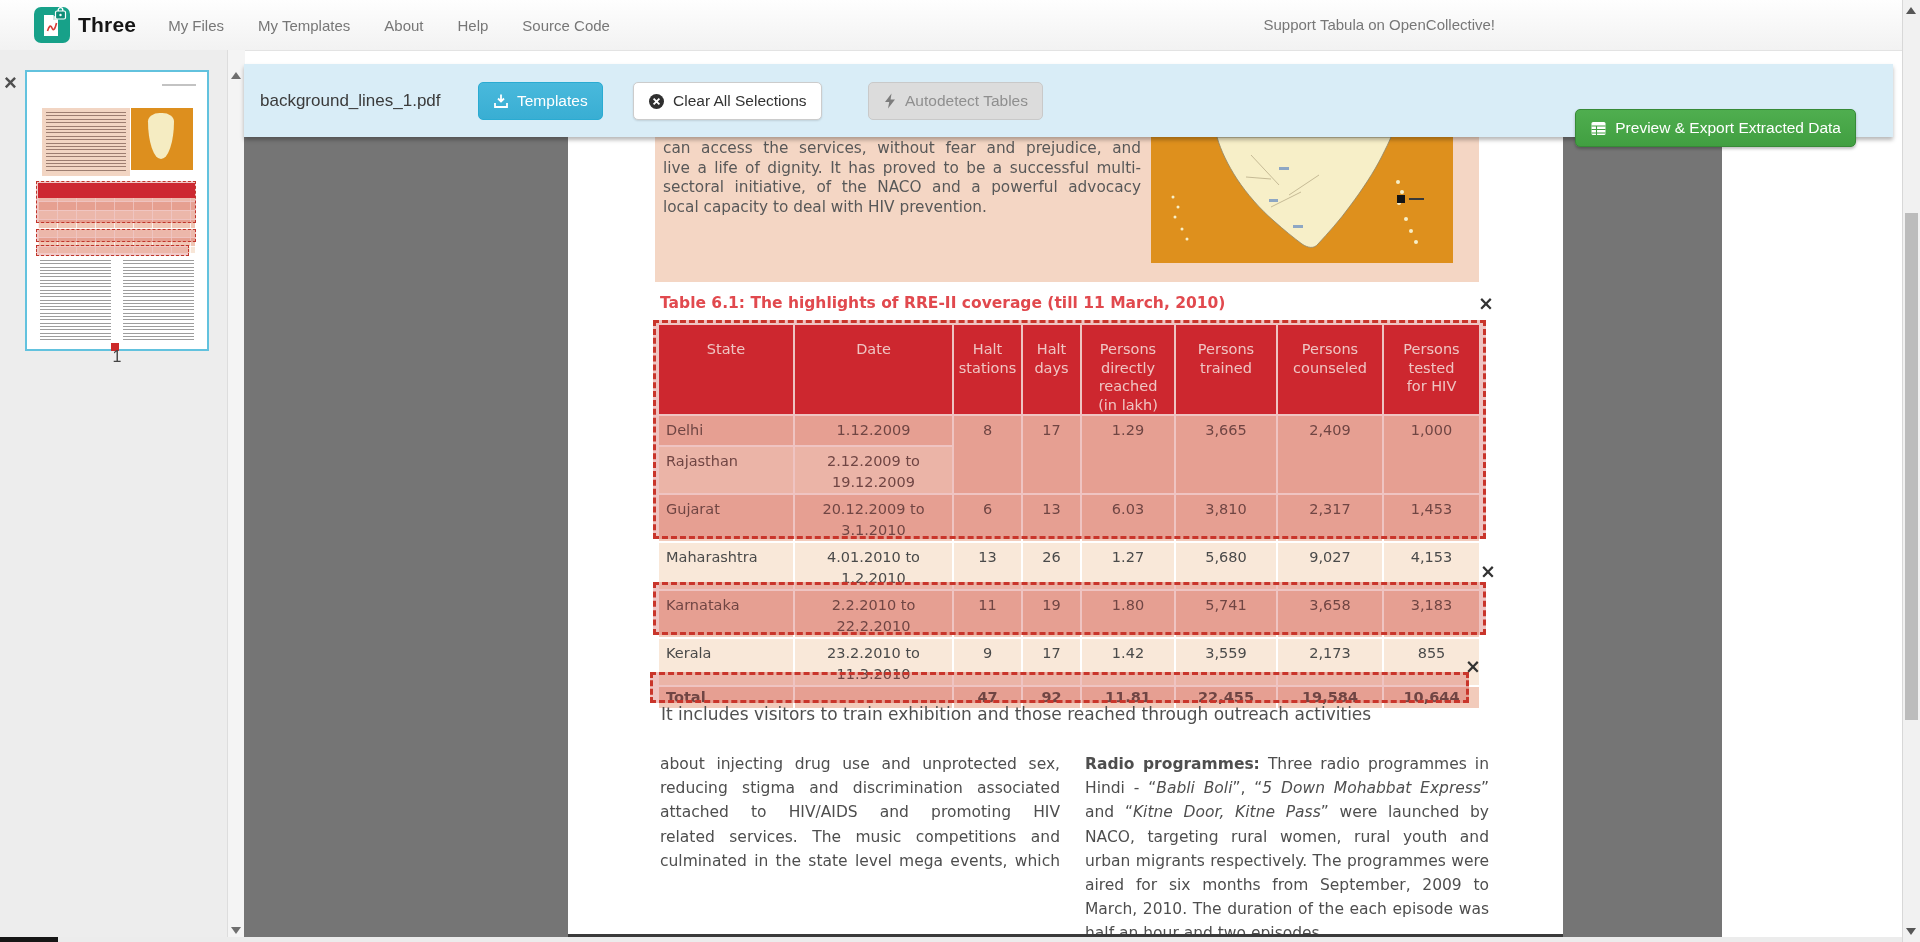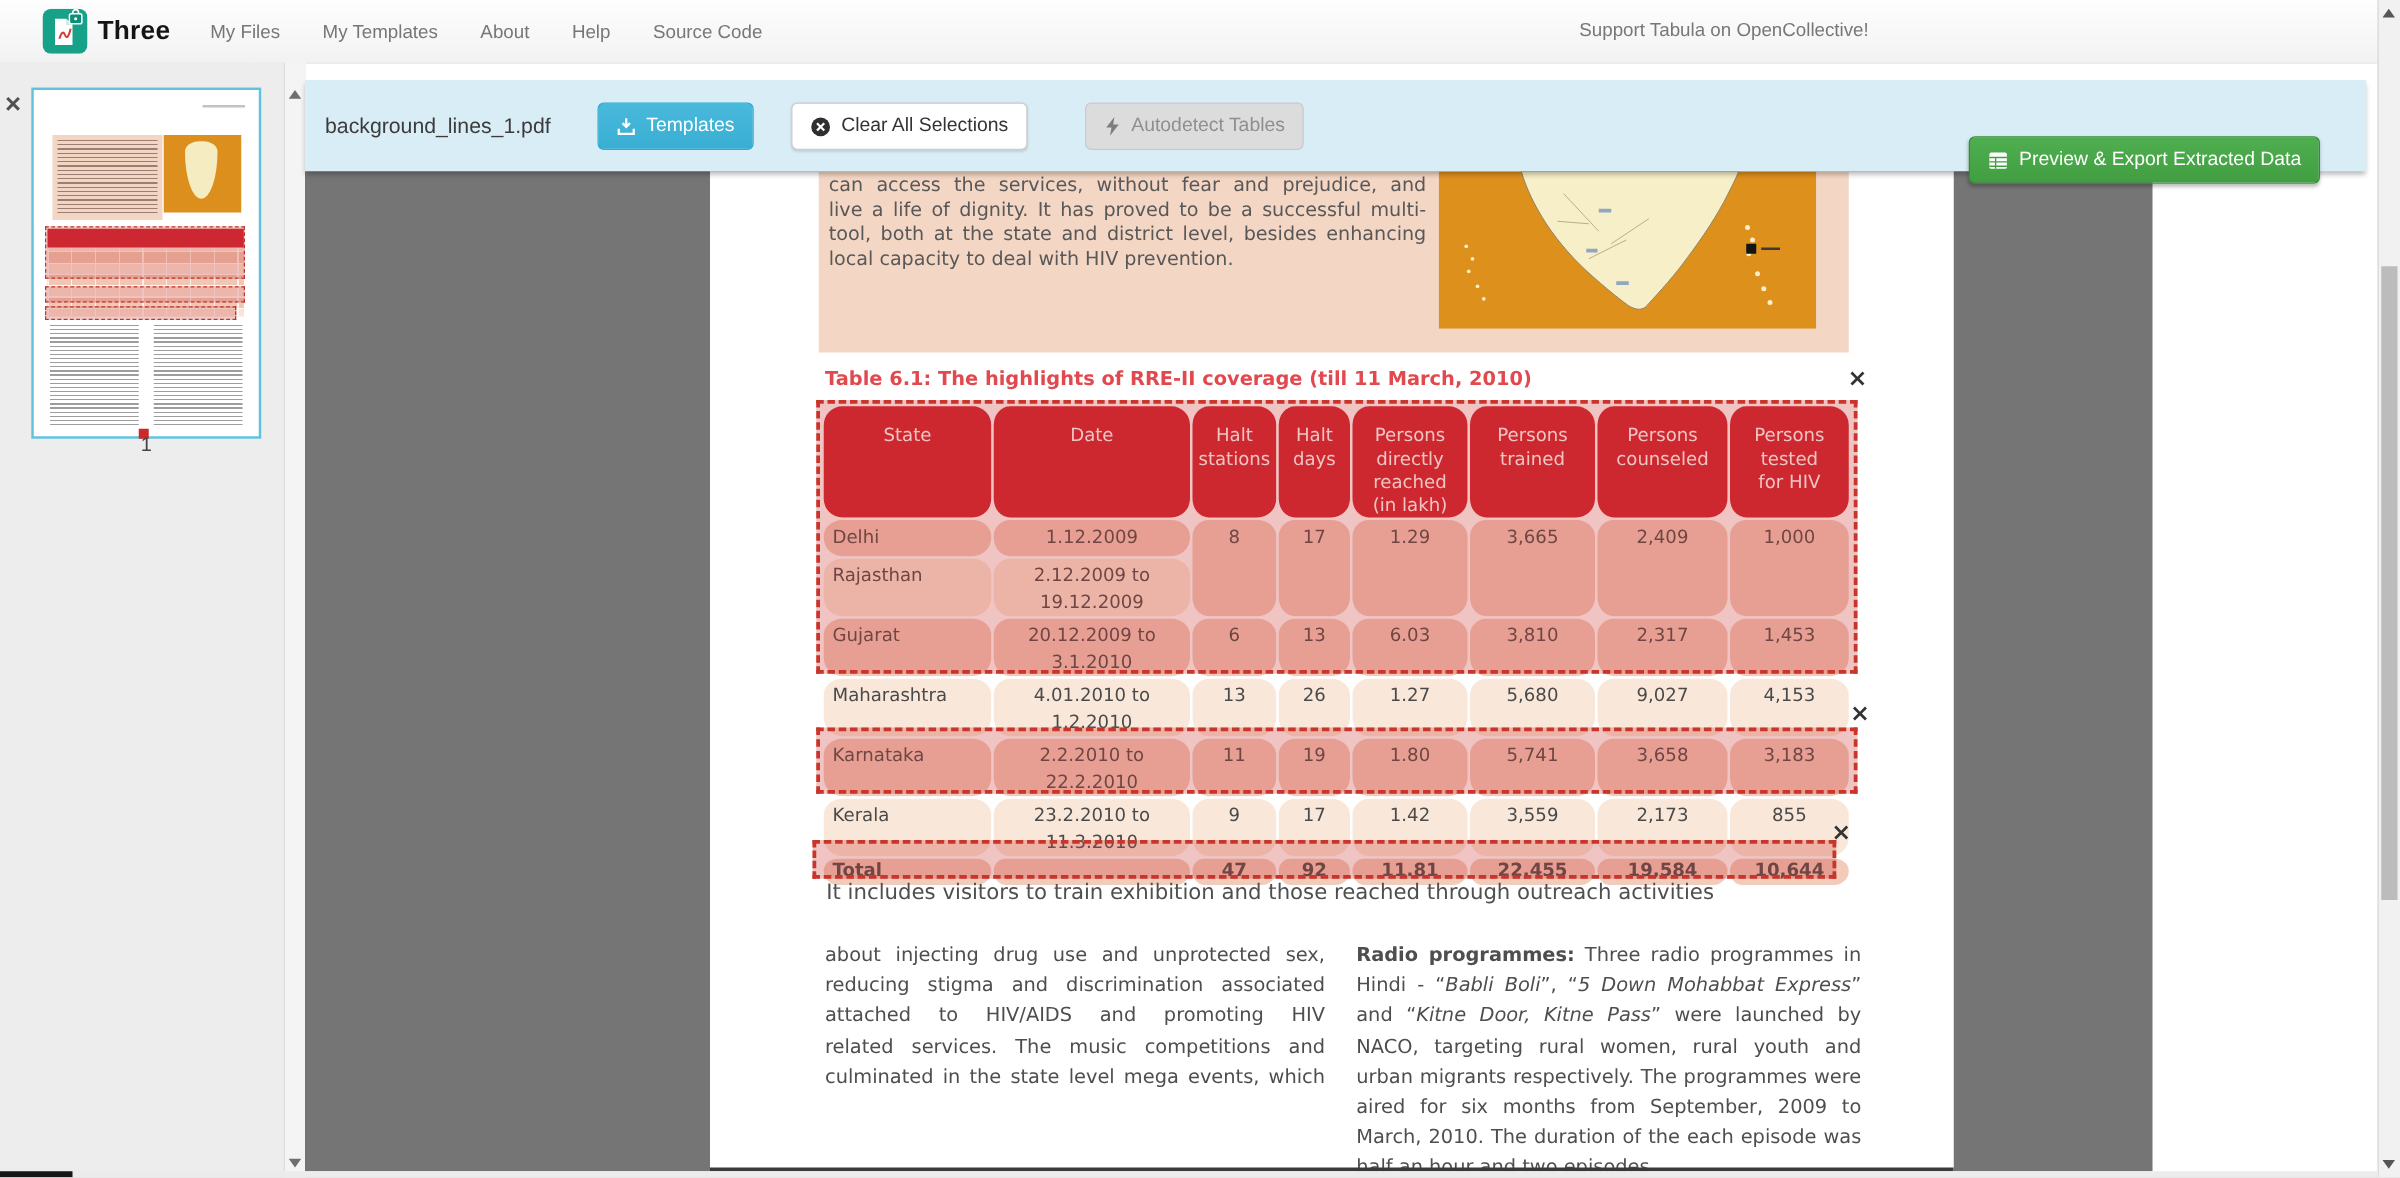--- a/index.html
+++ b/index.html
@@ -65,21 +65,21 @@
   .intro-text{position:absolute;left:8px;top:2px;width:478px;font-family:"DejaVu Sans",sans-serif;
      font-size:15.3px;line-height:19.6px;color:#585858;}
   .jline{text-align:justify;text-align-last:justify;}
   .jline.last{text-align-last:left;}
   .map{position:absolute;left:583px;top:0;width:302px;height:126px;}
   .tbl-title{position:absolute;left:92px;top:157px;font-family:"DejaVu Sans",sans-serif;
      font-size:15.5px;font-weight:600;color:#e1494e;}
   .pdftable{position:absolute;left:91px;top:188px;border-collapse:separate;border-spacing:0;
      table-layout:fixed;width:820px;font-family:"DejaVu Sans",sans-serif;}
   .pdftable th,.pdftable td{margin:0;padding:0;box-sizing:border-box;vertical-align:top;text-align:center;
-     white-space:pre-line;border-left:2px solid #fff;border-top:2px solid #fff;border-radius:15px;}
+     white-space:pre-line;border-left:2px solid #fff;border-top:2px solid #fff;}
   .pdftable th:first-child,.pdftable td:first-child{border-left:none;}
   .pdftable thead th{border-top:none;background:#ce1f2d;color:#fff;font-weight:400;
      font-size:14.5px;line-height:18.5px;padding-top:15px;height:88px;}
   .pdftable td{font-size:14.5px;line-height:21px;color:#4a4a4a;padding-top:4px;}
   .pdftable td.state{text-align:left;padding-left:7px;}
   .dark{background:#f2cbbb;} .light{background:#f9e8d9;}
   .total-row td{font-weight:700;padding-top:0;line-height:20px;}
   .footnote{position:absolute;left:93px;top:567px;font-family:"DejaVu Sans",sans-serif;
      font-size:17px;color:#4f4f4f;}
   .bodycol{position:absolute;top:615px;font-family:"DejaVu Sans",sans-serif;font-size:15.5px;
@@ -158,21 +158,21 @@
     </div>
   </div>
 
   <div class="docarea">
 
     <div class="page">
       <div class="intro">
         <div class="intro-text">
             <div class="jline">can access the services, without fear and prejudice, and</div>
             <div class="jline">live a life of dignity. It has proved to be a successful multi-</div>
-            <div class="jline">tool, both at the state and district level, besides enhancing</div>
+            <div class="jline">sectoral initiative, of the NACO and a powerful advocacy</div>
             <div class="jline last">local capacity to deal with HIV prevention.</div>
           </div>
       </div>
 
       <svg class="map" viewBox="0 0 302 126">
         <rect x="0" y="0" width="302" height="126" fill="#de901d"></rect>
         <path d="M66,0 C70,14 77,28 86,42 C96,57 109,72 123,84 C133,93 143,101 151,107
                  C157,111 163,112 167,107 C177,96 189,83 199,69 C211,53 223,35 231,19
                  C235,11 238,5 240,0 Z" fill="#f7efc8" stroke="#8d8468" stroke-width="0.8"></path>
         <path d="M100,18 L128,48 M138,58 L168,38 M120,70 L150,55 M95,40 L120,42" stroke="#b0a37f" stroke-width="0.7" fill="none"></path>

